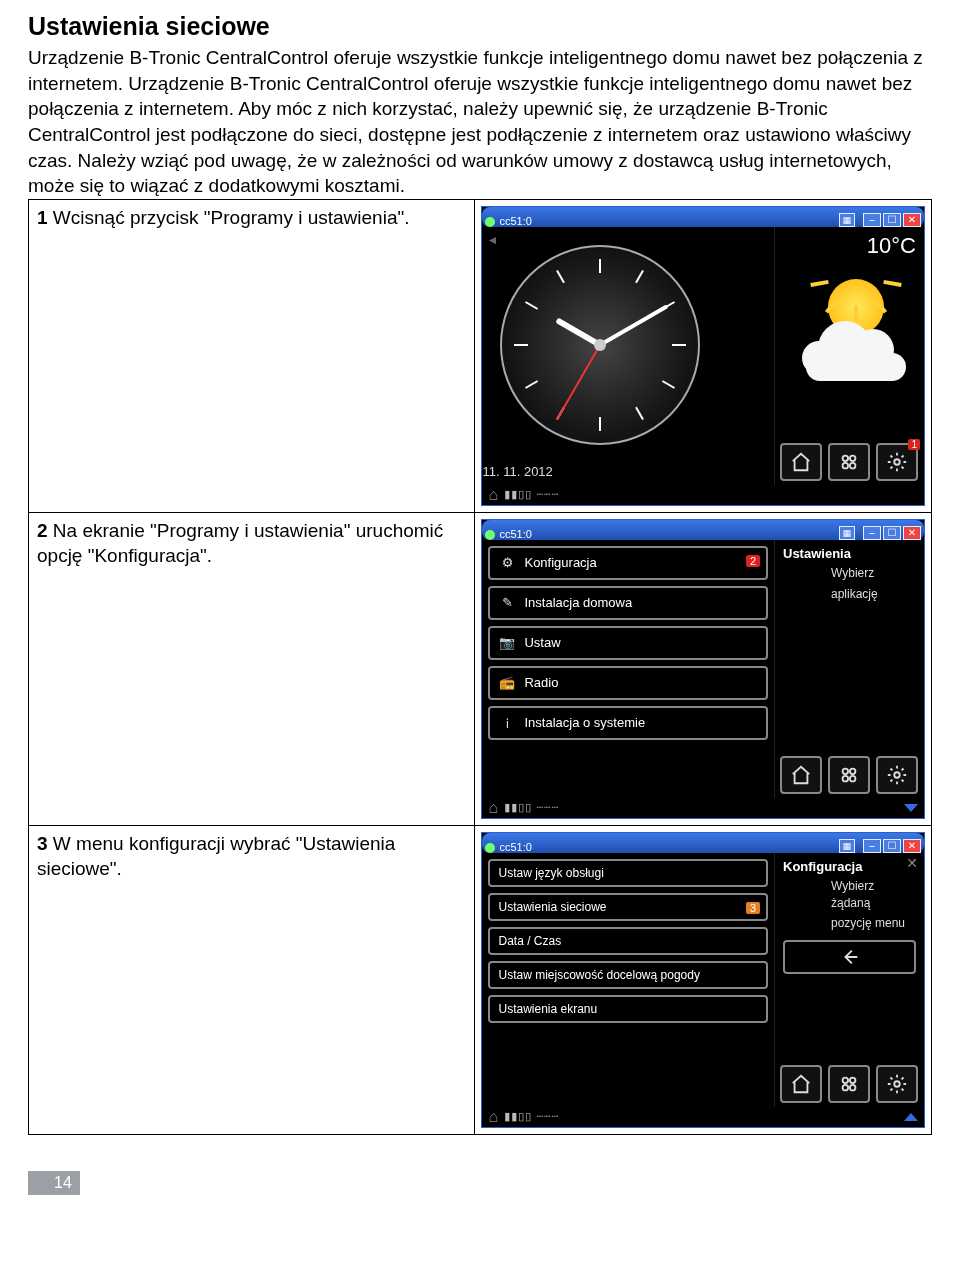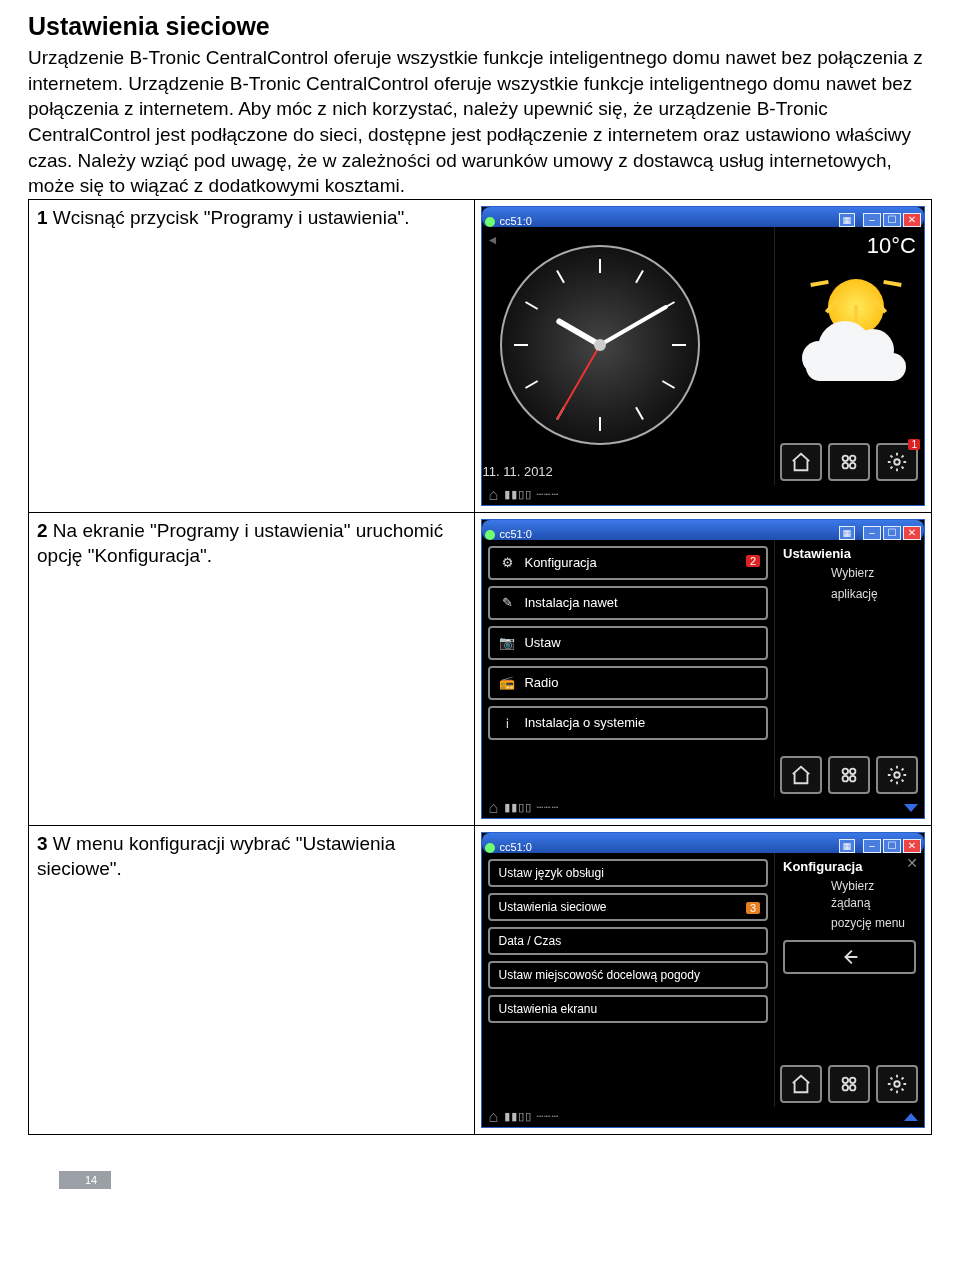--- a/index.html
+++ b/index.html
@@ -70,21 +70,21 @@
   .menu .item.small{height:28px;font-size:12px;}
   .menu .item .chip{position:absolute;right:6px;top:7px;background:#d22;color:#fff;font-size:11px;padding:0 4px;border-radius:2px;}
   .menu .item .chip.o{background:#e67e22;}
   .sidehdr{color:#fff;font-size:13px;font-weight:bold;padding:6px 8px 2px 8px;}
   .sidetxt{color:#ddd;font-size:12px;padding:2px 8px;line-height:1.4;margin-left:48px;}
   .backbtn{margin:6px 8px;border:2px solid #888;border-radius:4px;height:34px;display:flex;align-items:center;justify-content:center;color:#ddd;}
 
   .dev2{height:300px;}
   .dev3{height:296px;}
 
-  .pagenum { position: fixed; left:28px; bottom:18px; background:#9aa0a6; color:#fff; padding:3px 26px; font-size:11px; display:inline-block;margin-left:31px;}
+  .pagenum { position: fixed; left:28px; bottom:18px; background:#9aa0a6; color:#fff; padding:3px 26px; font-size:16px; display:inline-block;}
   
   .pagenum { position: static; margin-top:36px; width:50px; text-align:center;}
 </style>
 </head>
 <body>
 <div class="page">
 
 
 
 <h1>Ustawienia sieciowe</h1>
@@ -203,21 +203,21 @@
         <div class="body">
           <div class="left">
             <div class="menu">
               <div class="item">
                 <span class="icn">⚙</span>
                 <span>Konfiguracja</span>
                 <span class="chip">2</span>
               </div>
               <div class="item">
                 <span class="icn">✎</span>
-                <span>Instalacja nawet</span>
+                <span>Instalacja domowa</span>
               </div>
               <div class="item">
                 <span class="icn">📷</span>
                 <span>Ustaw</span>
               </div>
               <div class="item">
                 <span class="icn">📻</span>
                 <span>Radio</span>
               </div>
               <div class="item">

